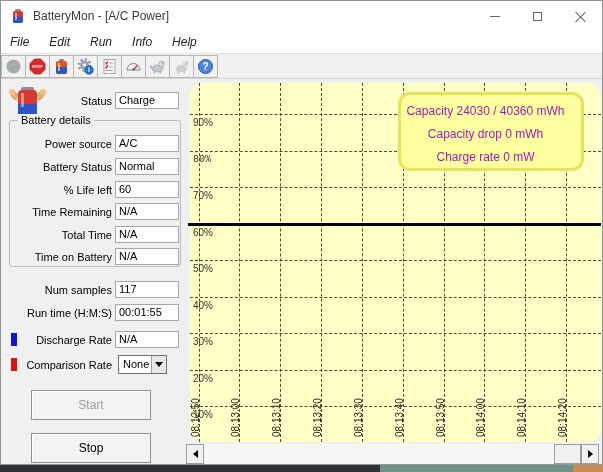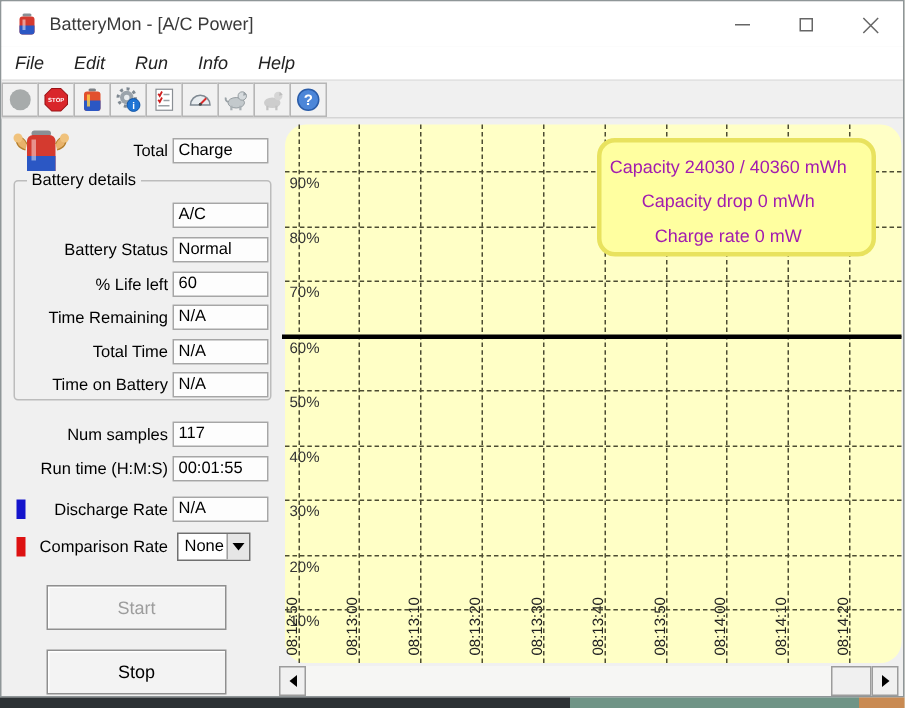--- a/index.html
+++ b/index.html
@@ -173,26 +173,27 @@
     <rect x="14" y="1" width="13" height="4" rx="2" fill="#8a8f94"></rect>
     <rect x="11" y="4" width="19" height="28" rx="4" fill="#d43a2f"></rect>
     <path d="M11 18 h19 v10 a4 4 0 0 1 -4 4 h-11 a4 4 0 0 1 -4 -4 z" fill="#2b57c4"></path>
     <rect x="14" y="7" width="3" height="14" fill="#ffffff" opacity="0.45"></rect>
     <path d="M10 14 q-7 -2 -6 -9 q5 0 7 5" fill="#e8b26a" stroke="#b5802f" stroke-width="0.8"></path>
     <path d="M31 14 q7 -2 6 -9 q-5 0 -7 5" fill="#e8b26a" stroke="#b5802f" stroke-width="0.8"></path>
     <circle cx="5" cy="6" r="3" fill="#f0c27c"></circle>
     <circle cx="36" cy="6" r="3" fill="#f0c27c"></circle>
   </svg>
 
-  <span class="lbl" style="top:94px;">Total</span>
+  <span class="lbl" style="top:94px;">Status</span>
   <div class="field" style="top:91px;">Charge</div>
 
   <div class="groupbox">
     <span class="group-title">Battery details</span>
   </div>
+  <span class="lbl" style="top:137px;">Power source</span>
   <div class="field" style="top:134px;">A/C</div>
   <span class="lbl" style="top:160px;">Battery Status</span>
   <div class="field" style="top:157px;">Normal</div>
   <span class="lbl" style="top:183px;">% Life left</span>
   <div class="field" style="top:180px;">60</div>
   <span class="lbl" style="top:205px;">Time Remaining</span>
   <div class="field" style="top:202px;">N/A</div>
   <span class="lbl" style="top:228px;">Total Time</span>
   <div class="field" style="top:225px;">N/A</div>
   <span class="lbl" style="top:250px;">Time on Battery</span>
@@ -242,21 +243,21 @@
       <div class="xlab" style="left: 259.6px; top: 347px;">08:13:50</div>
       <div class="vgrid" style="left: 298.45px; top: 4px; height: 359px; border-color: rgb(76, 76, 50);"></div>
       <div class="xlab" style="left: 300.45px; top: 347px;">08:14:00</div>
       <div class="vgrid" style="left: 339.3px; top: 4px; height: 359px; border-color: rgb(76, 76, 50);"></div>
       <div class="xlab" style="left: 341.3px; top: 347px;">08:14:10</div>
       <div class="vgrid" style="left: 380.15px; top: 4px; height: 359px; border-color: rgb(76, 76, 50);"></div>
       <div class="xlab" style="left: 382.15px; top: 347px;">08:14:20</div>
       <div class="hgrid" style="top: 35px; left: 4px; width: 411px; border-color: rgb(76, 76, 50);"></div>
       <div class="ylab" style="left: 7px; top: 38px;">90%</div>
       <div class="hgrid" style="top: 71.5px; left: 4px; width: 411px; border-color: rgb(76, 76, 50);"></div>
-      <div class="ylab" style="left: 7px; top: 74.5px;">80%</div>
+      <div class="ylab" style="left: 7px; top: 74.5px; font-family: Liberation Mono, monospace;">80%</div>
       <div class="hgrid" style="top: 108px; left: 4px; width: 411px; border-color: rgb(76, 76, 50);"></div>
       <div class="ylab" style="left: 7px; top: 111px;">70%</div>
       <div class="hgrid" style="top: 144.5px; left: 4px; width: 411px; border-color: rgb(76, 76, 50);"></div>
       <div class="ylab" style="left: 7px; top: 147.5px;">60%</div>
       <div class="hgrid" style="top: 181px; left: 4px; width: 411px; border-color: rgb(76, 76, 50);"></div>
       <div class="ylab" style="left: 7px; top: 184px;">50%</div>
       <div class="hgrid" style="top: 217.5px; left: 4px; width: 411px; border-color: rgb(76, 76, 50);"></div>
       <div class="ylab" style="left: 7px; top: 220.5px;">40%</div>
       <div class="hgrid" style="top: 254px; left: 4px; width: 411px; border-color: rgb(76, 76, 50);"></div>
       <div class="ylab" style="left: 7px; top: 257px;">30%</div>

